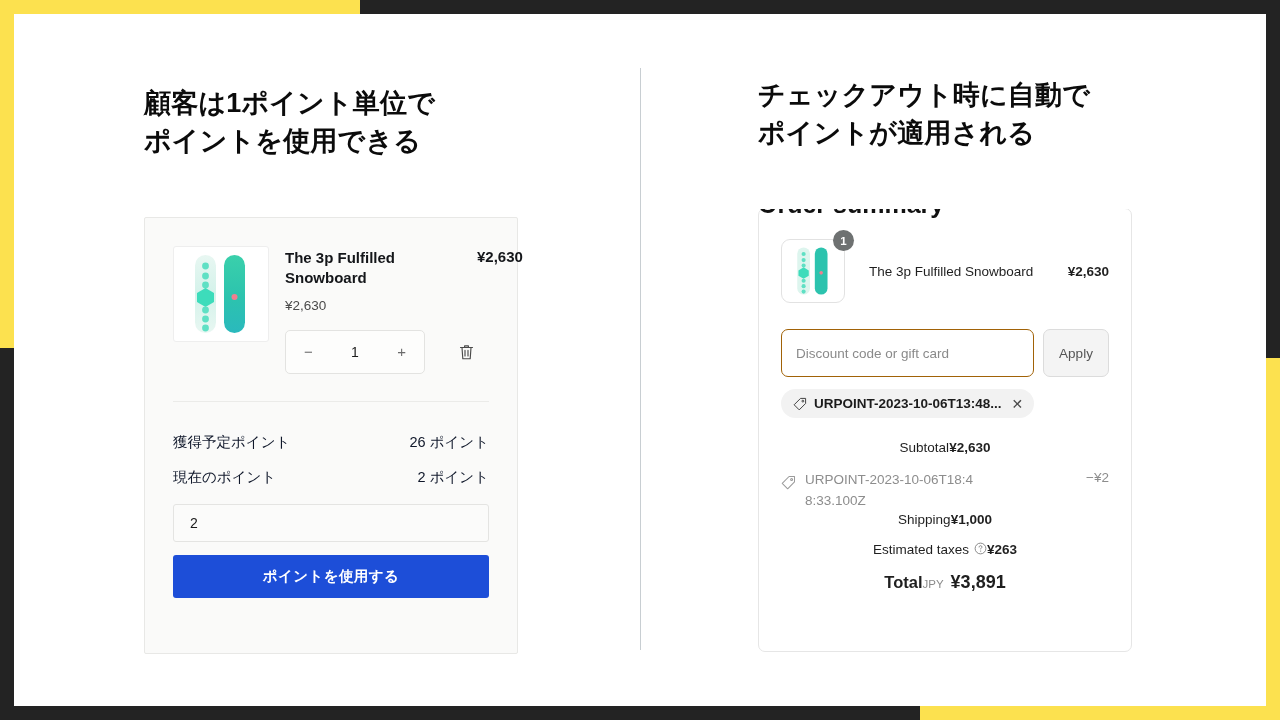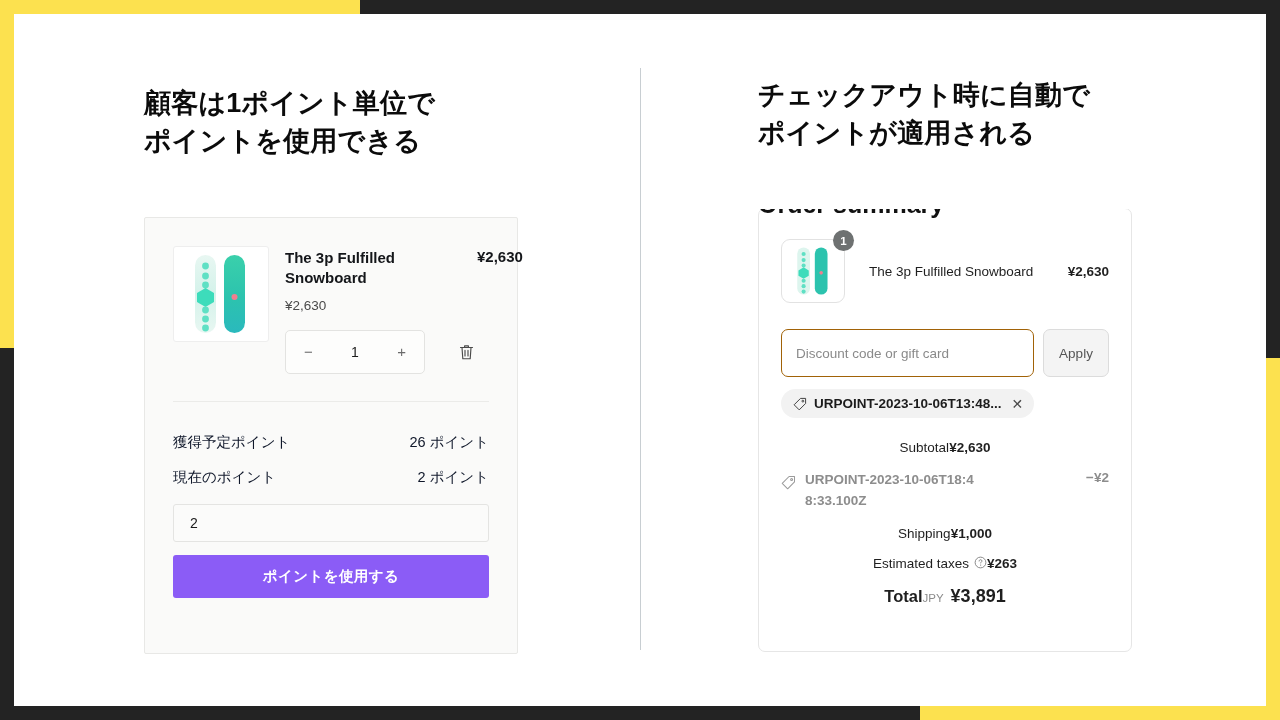--- a/index.html
+++ b/index.html
@@ -168,21 +168,21 @@
     display: flex; align-items: center;
     padding: 0 16px;
     font-size: 14px;
     color: #1a1a1a;
   }
 
   .use-points-button {
     margin-top: 13px;
     width: 100%;
     height: 43px;
-    background: #8b5cf6;
+    background: #1d4ed8;
     color: #ffffff;
     border-radius: 3px;
     display: flex; align-items: center; justify-content: center;
     font-size: 14.5px;
     font-weight: bold;
     letter-spacing: 0.4px;
   }
 
   
   #summary-card {
@@ -309,22 +309,20 @@
     margin-bottom: 15px;
   }
   .totals-row .val { font-weight: bold; white-space: nowrap; }
 
   #row-order-discount { margin-bottom: 8px; }
 
   .discount-detail {
     display: flex;
     align-items: flex-start;
     justify-content: space-between;
-    margin-bottom: 14px;
-    font-weight: bold;
   }
   .discount-detail-left { display: flex; align-items: flex-start; }
   .discount-detail-code {
     font-size: 13.5px;
     color: #8d8d8d;
     line-height: 1.55;
     margin-left: 9px;
     max-width: 178px;
     word-break: break-all;
   }

